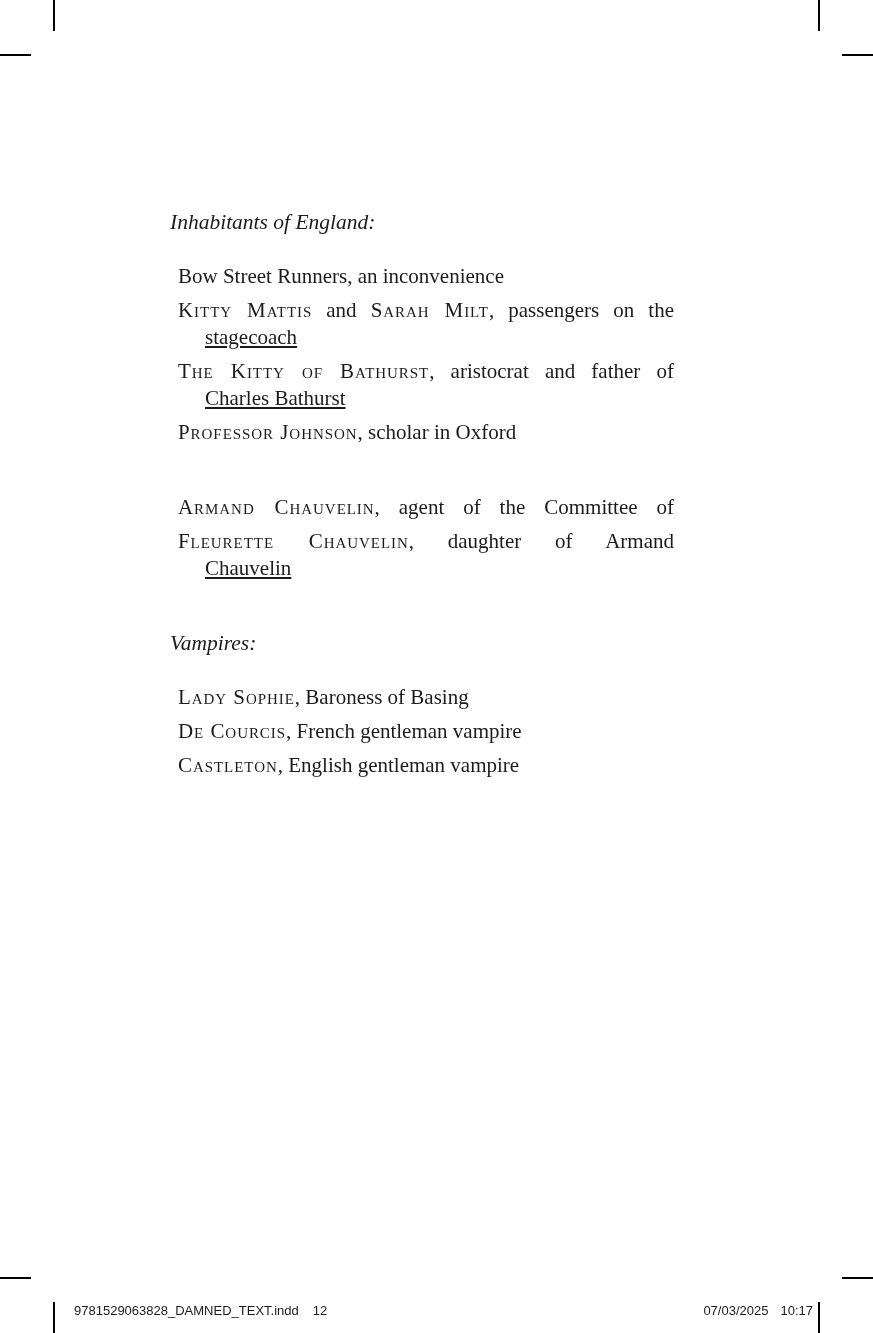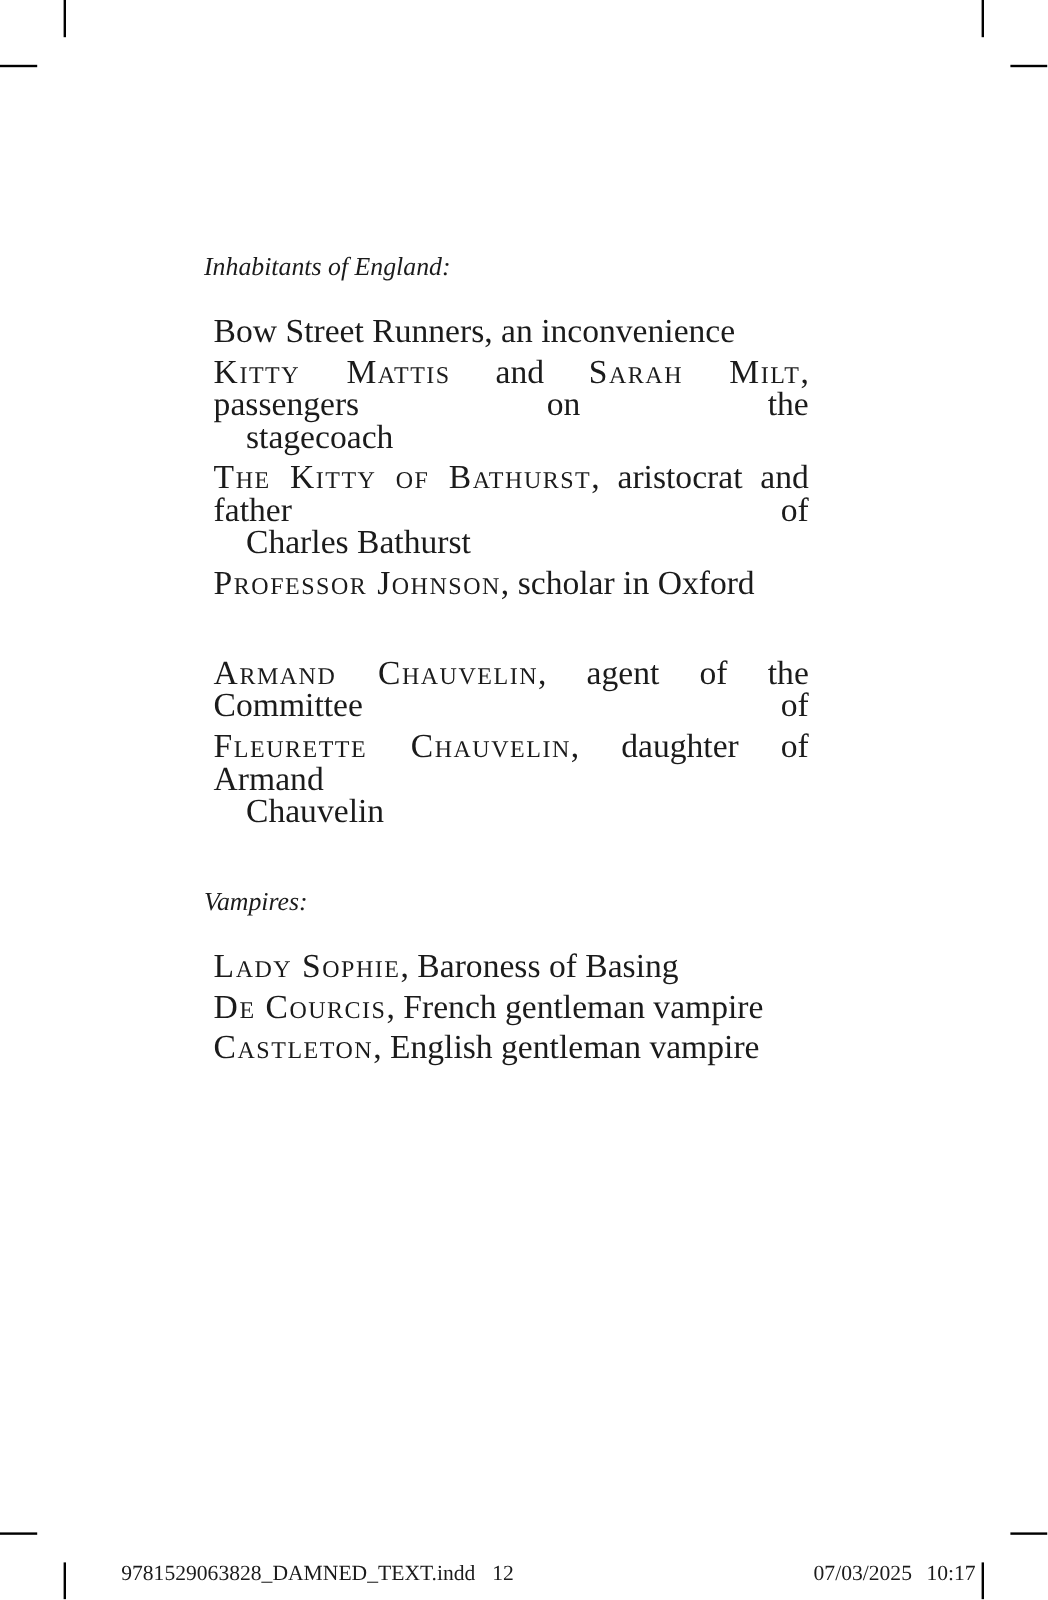--- a/index.html
+++ b/index.html
@@ -47,44 +47,43 @@
     font-weight: normal;
   }
   .entries {
     margin-top: 27px;
   }
   .section + .section {
     margin-top: 48px;
   }
   .entry {
     margin: 0 0 7px 0;
-    font-size: 28px;
+    font-size: 21px;
     line-height: 27px;
   }
   .entry .line:first-child { padding-left: 24px; }
-  .entry .line + .line     { padding-left: 51px; }
+  .entry .line + .line     { padding-left: 51px; text-decoration: underline; }
   .line.just {
     text-align: justify;
     text-align-last: justify;
   }
   .sc {
     font-variant: small-caps;
     letter-spacing: 0.045em;
   }
 
   
   .footer-left, .footer-right {
     position: absolute;
     top: 1303px;
-    font-family: Liberation Serif, serif;
-    font-size: 18px;
+    font-family: Liberation Sans, sans-serif;
+    font-size: 13px;
     line-height: 16px;
     color: #1b1b1b;
     white-space: nowrap;
-    margin-left: 27px;
   }
   .footer-left  { left: 74px; }
   .footer-right { right: 60px; }
   .footer-left .page-num { margin-left: 14px; }
   .footer-right .time    { margin-left: 12px; }
 </style>
 </head>
 <body>
 
 <div class="page">

